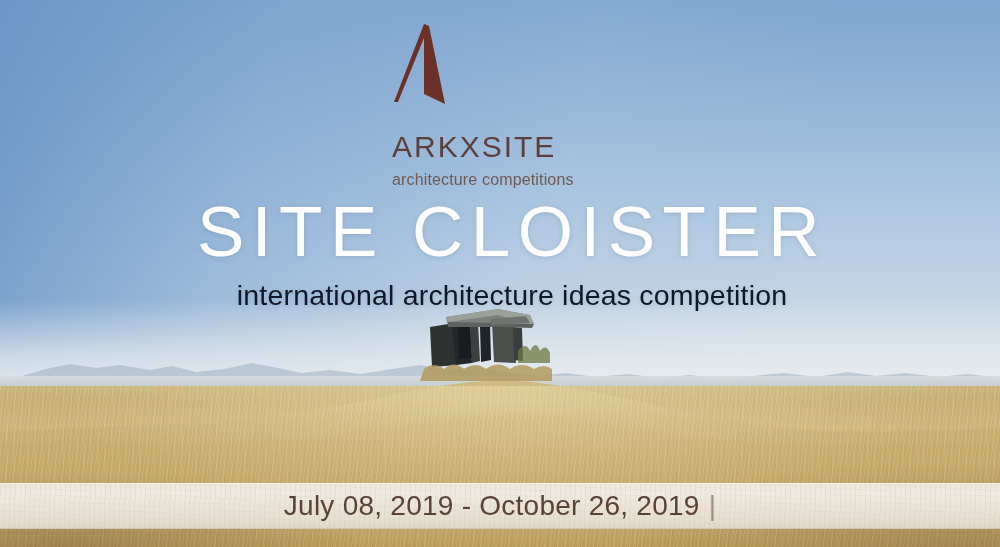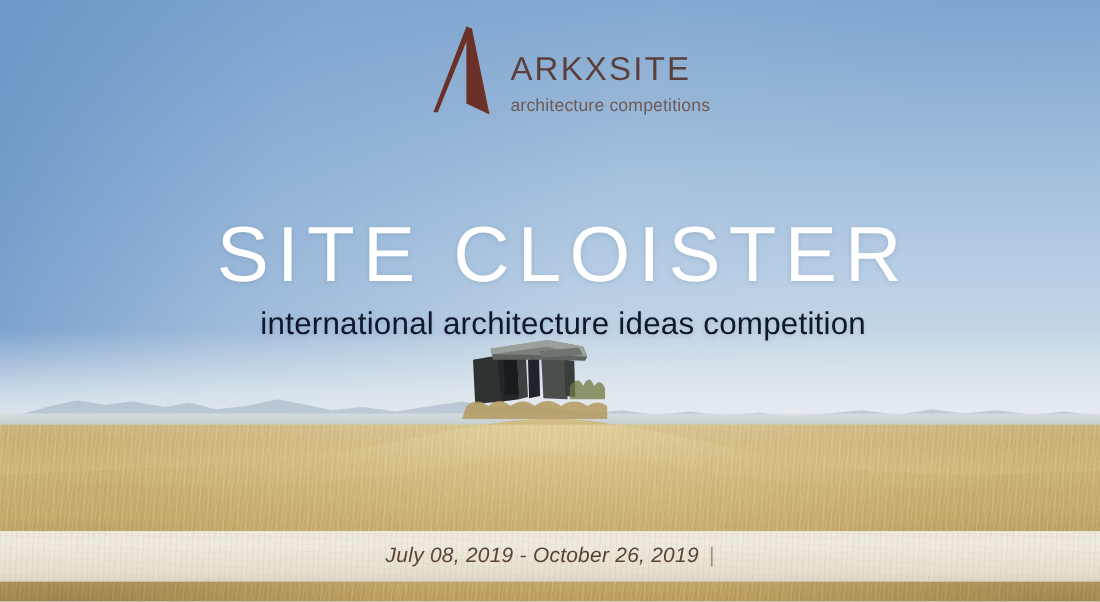--- a/index.html
+++ b/index.html
@@ -81,21 +81,21 @@
       radial-gradient(ellipse 420px 110px at 6% 100%, rgba(90,72,36,0.30) 0%, rgba(90,72,36,0) 72%),
       radial-gradient(ellipse 460px 120px at 96% 100%, rgba(90,72,36,0.26) 0%, rgba(90,72,36,0) 72%);
   }
 
   
   .dolmen { position:absolute; left:418px; top:303px; width:136px; height:78px; }
 
   
   .logo {
     position:absolute; left:392px; top:22px;
-    display:flex; align-items:flex-end; gap:10px;
+    display:flex; align-items:flex-start; gap:10px;flex-direction:column;
   }
   .logo-mark { width:62px; height:84px; flex:none; }
   .logo-text { padding-top:16px; }
   .logo-word {
     font-size:30px; letter-spacing:2.0px; line-height:1;
     color:#5b3f3c; font-weight:400; white-space:nowrap;
   }
   .logo-tag {
     margin-top:9px; font-size:16px; letter-spacing:.15px;
     color:#6e5a55; font-weight:400; white-space:nowrap;
@@ -119,23 +119,23 @@
   .footer-bar {
     position:absolute; left:0; top:483px; width:1000px; height:46px;
     background:
       repeating-linear-gradient(92deg, rgba(190,178,158,0.16) 0 1px, rgba(0,0,0,0) 1px 5px),
       repeating-linear-gradient(3deg, rgba(205,194,174,0.12) 0 1px, rgba(0,0,0,0) 1px 6px),
       linear-gradient(180deg, #ece6da 0%, #f0ebe1 22%, #eae4d7 55%, #e6dfd1 80%, #ded6c6 100%);
     display:flex; align-items:center; justify-content:center;
     box-shadow:inset 0 1px 0 rgba(255,255,255,.5), inset 0 -1px 0 rgba(160,148,124,.22);
   }
   .footer-text {
-    font-size:19px; color:#5a4336; letter-spacing:.25px;
+    font-size:28px; color:#5a4336; letter-spacing:.25px;
     font-weight:400; white-space:nowrap;
-    display:flex; align-items:center; gap:9px;font-style:italic;
+    display:flex; align-items:center; gap:9px;
   }
   .footer-sep { color:#a08f7e; font-weight:300; }
   .footer-url { color:#5a4336; }
 </style>
 </head>
 <body>
 
 <div class="poster">
 
   <div class="sky"></div>

